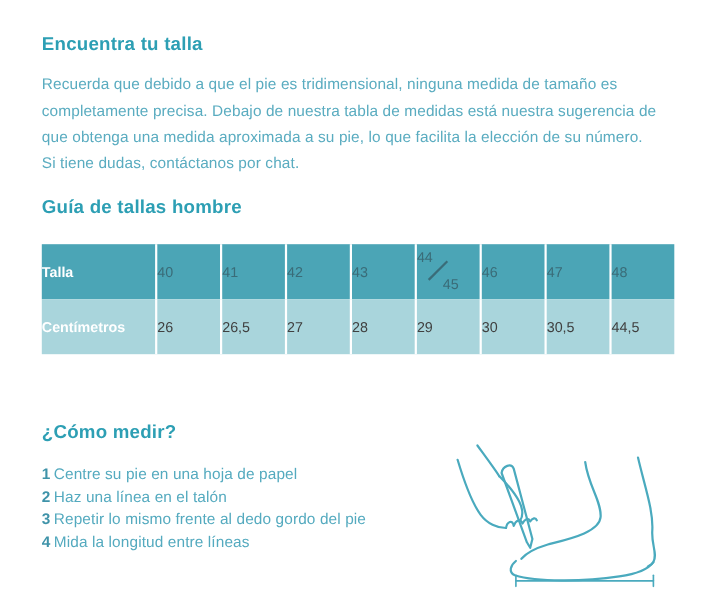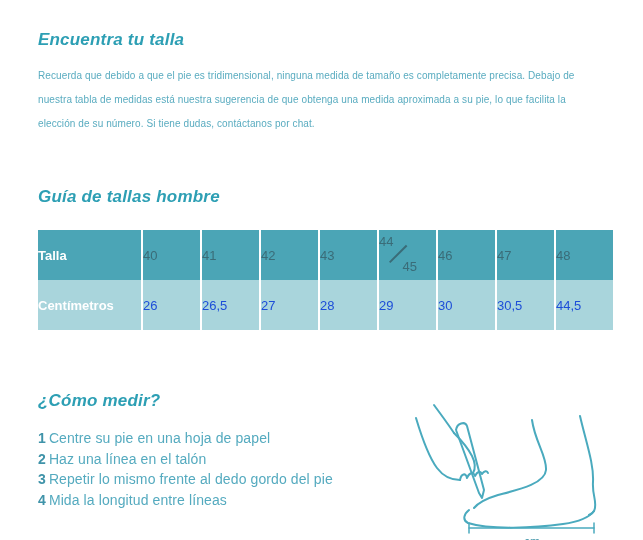--- a/index.html
+++ b/index.html
@@ -1,45 +1,45 @@
 <!DOCTYPE html>
 <html><head>
 <meta charset="utf-8">
 <style>
   html, body { margin: 0; padding: 0; background: #ffffff; }
   body { width: 643px; height: 540px; font-family: "Liberation Sans", sans-serif; }
   .page { position: relative; width: 643px; height: 540px; overflow: hidden; background: #fff; box-sizing: border-box; padding: 30px 38px 0 38px; }
 
-  h1, h2 { color: #2D9FB4; font-size: 17px; font-weight: bold; margin: 0; letter-spacing: 0.2px; font-style: italic; }
+  h1, h2 { color: #2D9FB4; font-size: 17px; font-weight: bold; margin: 0; letter-spacing: 0.2px; }
 
   .intro-text {
     margin: 14px 0 0 0;
     max-width: 560px;
     color: #5AACC0;
-    font-size: 10px;
+    font-size: 14px;
     line-height: 24px;
     letter-spacing: 0.1px;
   }
 
-  .size-guide-title { margin-top: 51px; }
+  .size-guide-title { margin-top: 19px; }
 
   table.size-table {
     border-collapse: collapse;
     table-layout: fixed;
     margin-top: 23px;
     width: 559px;
   }
   table.size-table td {
     height: 50px;
     vertical-align: middle;
     font-size: 13px;
     padding: 0;
   }
   tr.row-sizes td { background: #4BA5B6; color: #3A6C78; }
-  tr.row-cm td    { background: #A9D5DC; color: #1d4ed8; }
+  tr.row-cm td    { background: #A9D5DC; color: #404040; }
   td.label-cell   { color: #ffffff !important; font-weight: bold; width: 103px; }
   td.value-cell   { width: 57px; border-left: 2px solid #ffffff; }
 
   
   .split { position: relative; display: inline-block; width: 38px; height: 38px; }
   .split-top    { position: absolute; top: -1px; left: 0; }
   .split-bottom { position: absolute; bottom: -1px; right: 0; }
   .split-slash  {
     position: absolute; left: 7px; top: 18px;
     width: 24px; height: 1.5px; background: #3A6C78;

